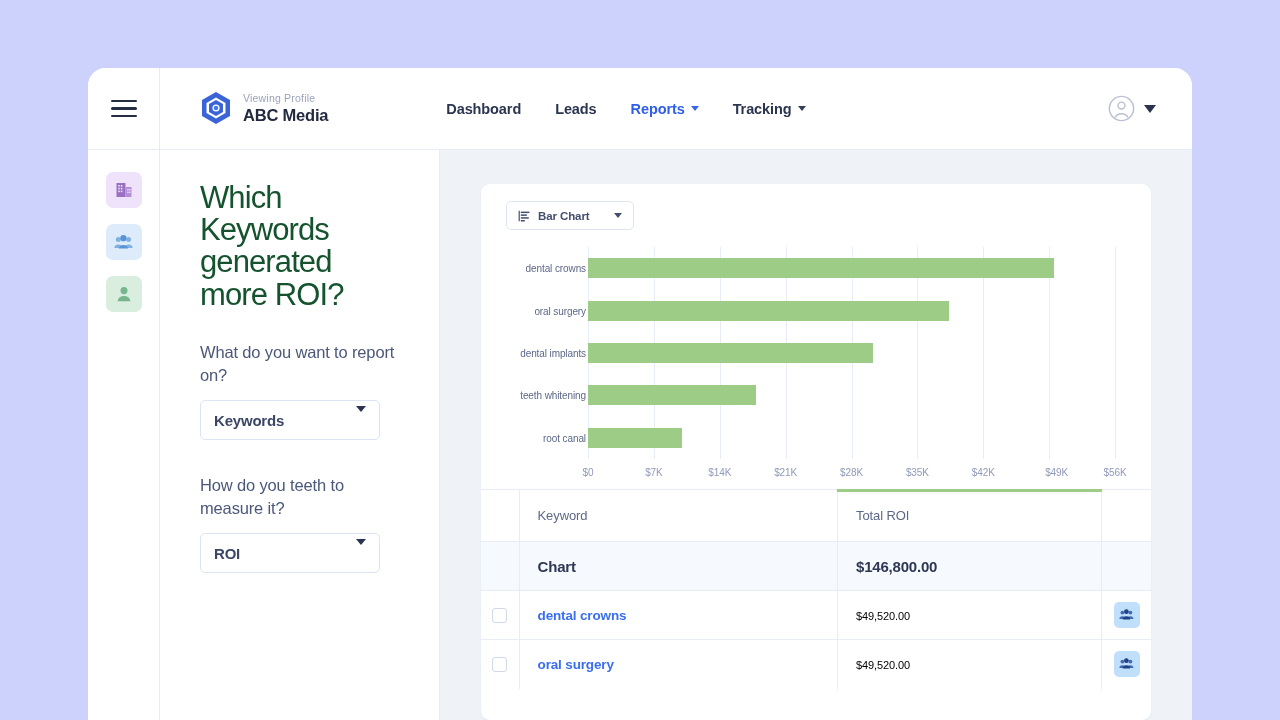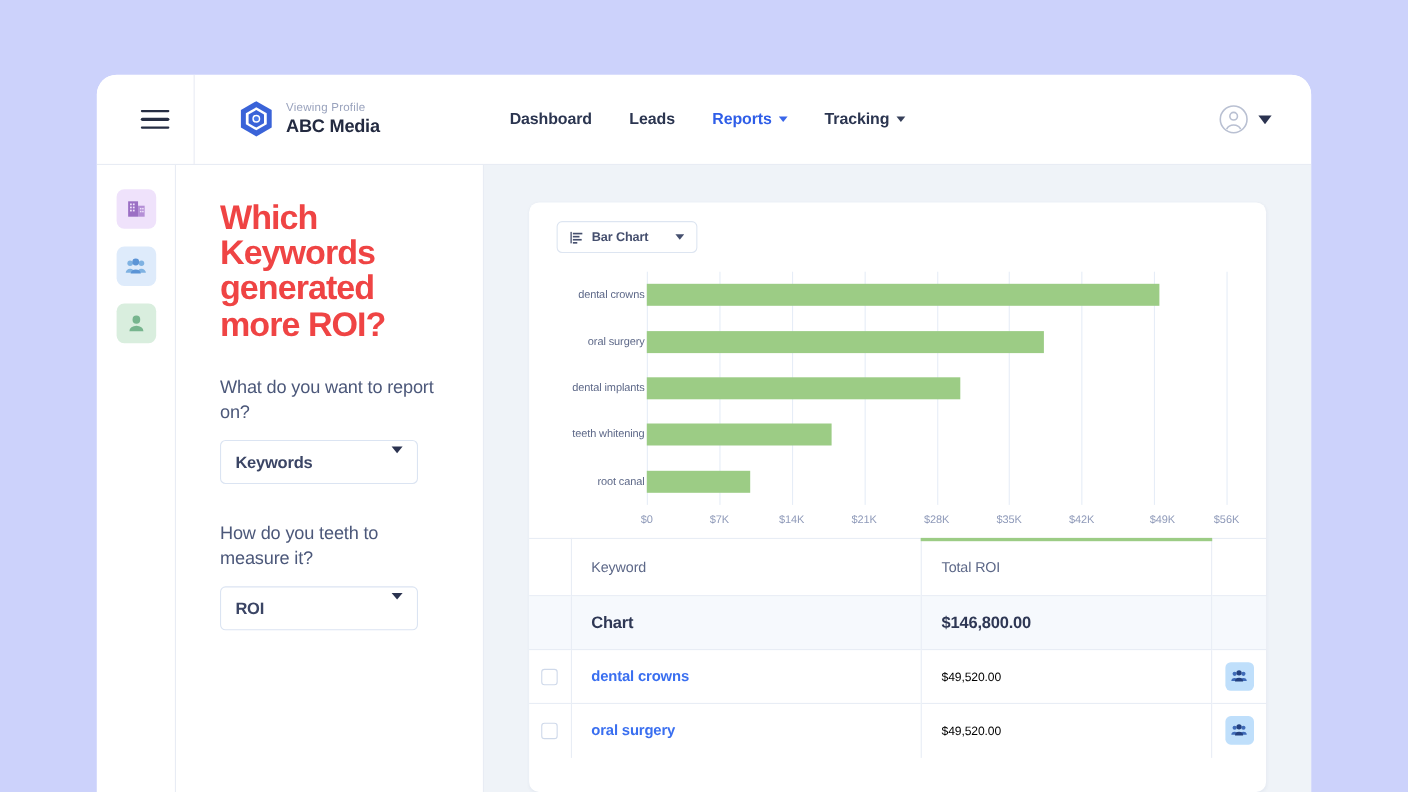--- a/index.html
+++ b/index.html
@@ -20,21 +20,20 @@
     flex-direction: column;
   }
   
   .topbar {
     height: 82px;
     display: flex;
     align-items: center;
     background: #ffffff;
     border-bottom: 1px solid #e8ecf4;
     flex: 0 0 auto;
-    padding-left: 17px;
   }
   .hamburger-cell {
     width: 72px; height: 82px;
     display: flex; align-items: center; justify-content: center;
     border-right: 1px solid #e8ecf4;
   }
   .hamburger { width: 26px; display: flex; flex-direction: column; gap: 5px; }
   .hamburger span { display: block; height: 2.5px; background: #252d43; border-radius: 2px; }
   .brand { display: flex; align-items: center; gap: 11px; margin-left: 40px; }
   .brand-logo { width: 32px; height: 34px; flex: 0 0 auto; }
@@ -83,21 +82,21 @@
   .rail-icon.c3 { background: #d9eede; }
   
   .qpanel {
     width: 280px;
     background: #ffffff;
     border-right: 1px solid #e8ecf4;
     padding: 32px 40px 0 40px;
     flex: 0 0 auto;
   }
   .qtitle {
-    font-size: 31px; font-weight: bold; color: #ef4444;
+    font-size: 31px; font-weight: normal; color: #14532d;
     line-height: 1.04; letter-spacing: -.9px;
     margin-bottom: 30px;
   }
   .qlabel {
     font-size: 16.5px; color: #4c587a; line-height: 1.37;
     margin-bottom: 14px; letter-spacing: -.15px;
   }
   .qselect {
     width: 180px; height: 40px;
     border: 1px solid #dbe4f2; border-radius: 5px;

